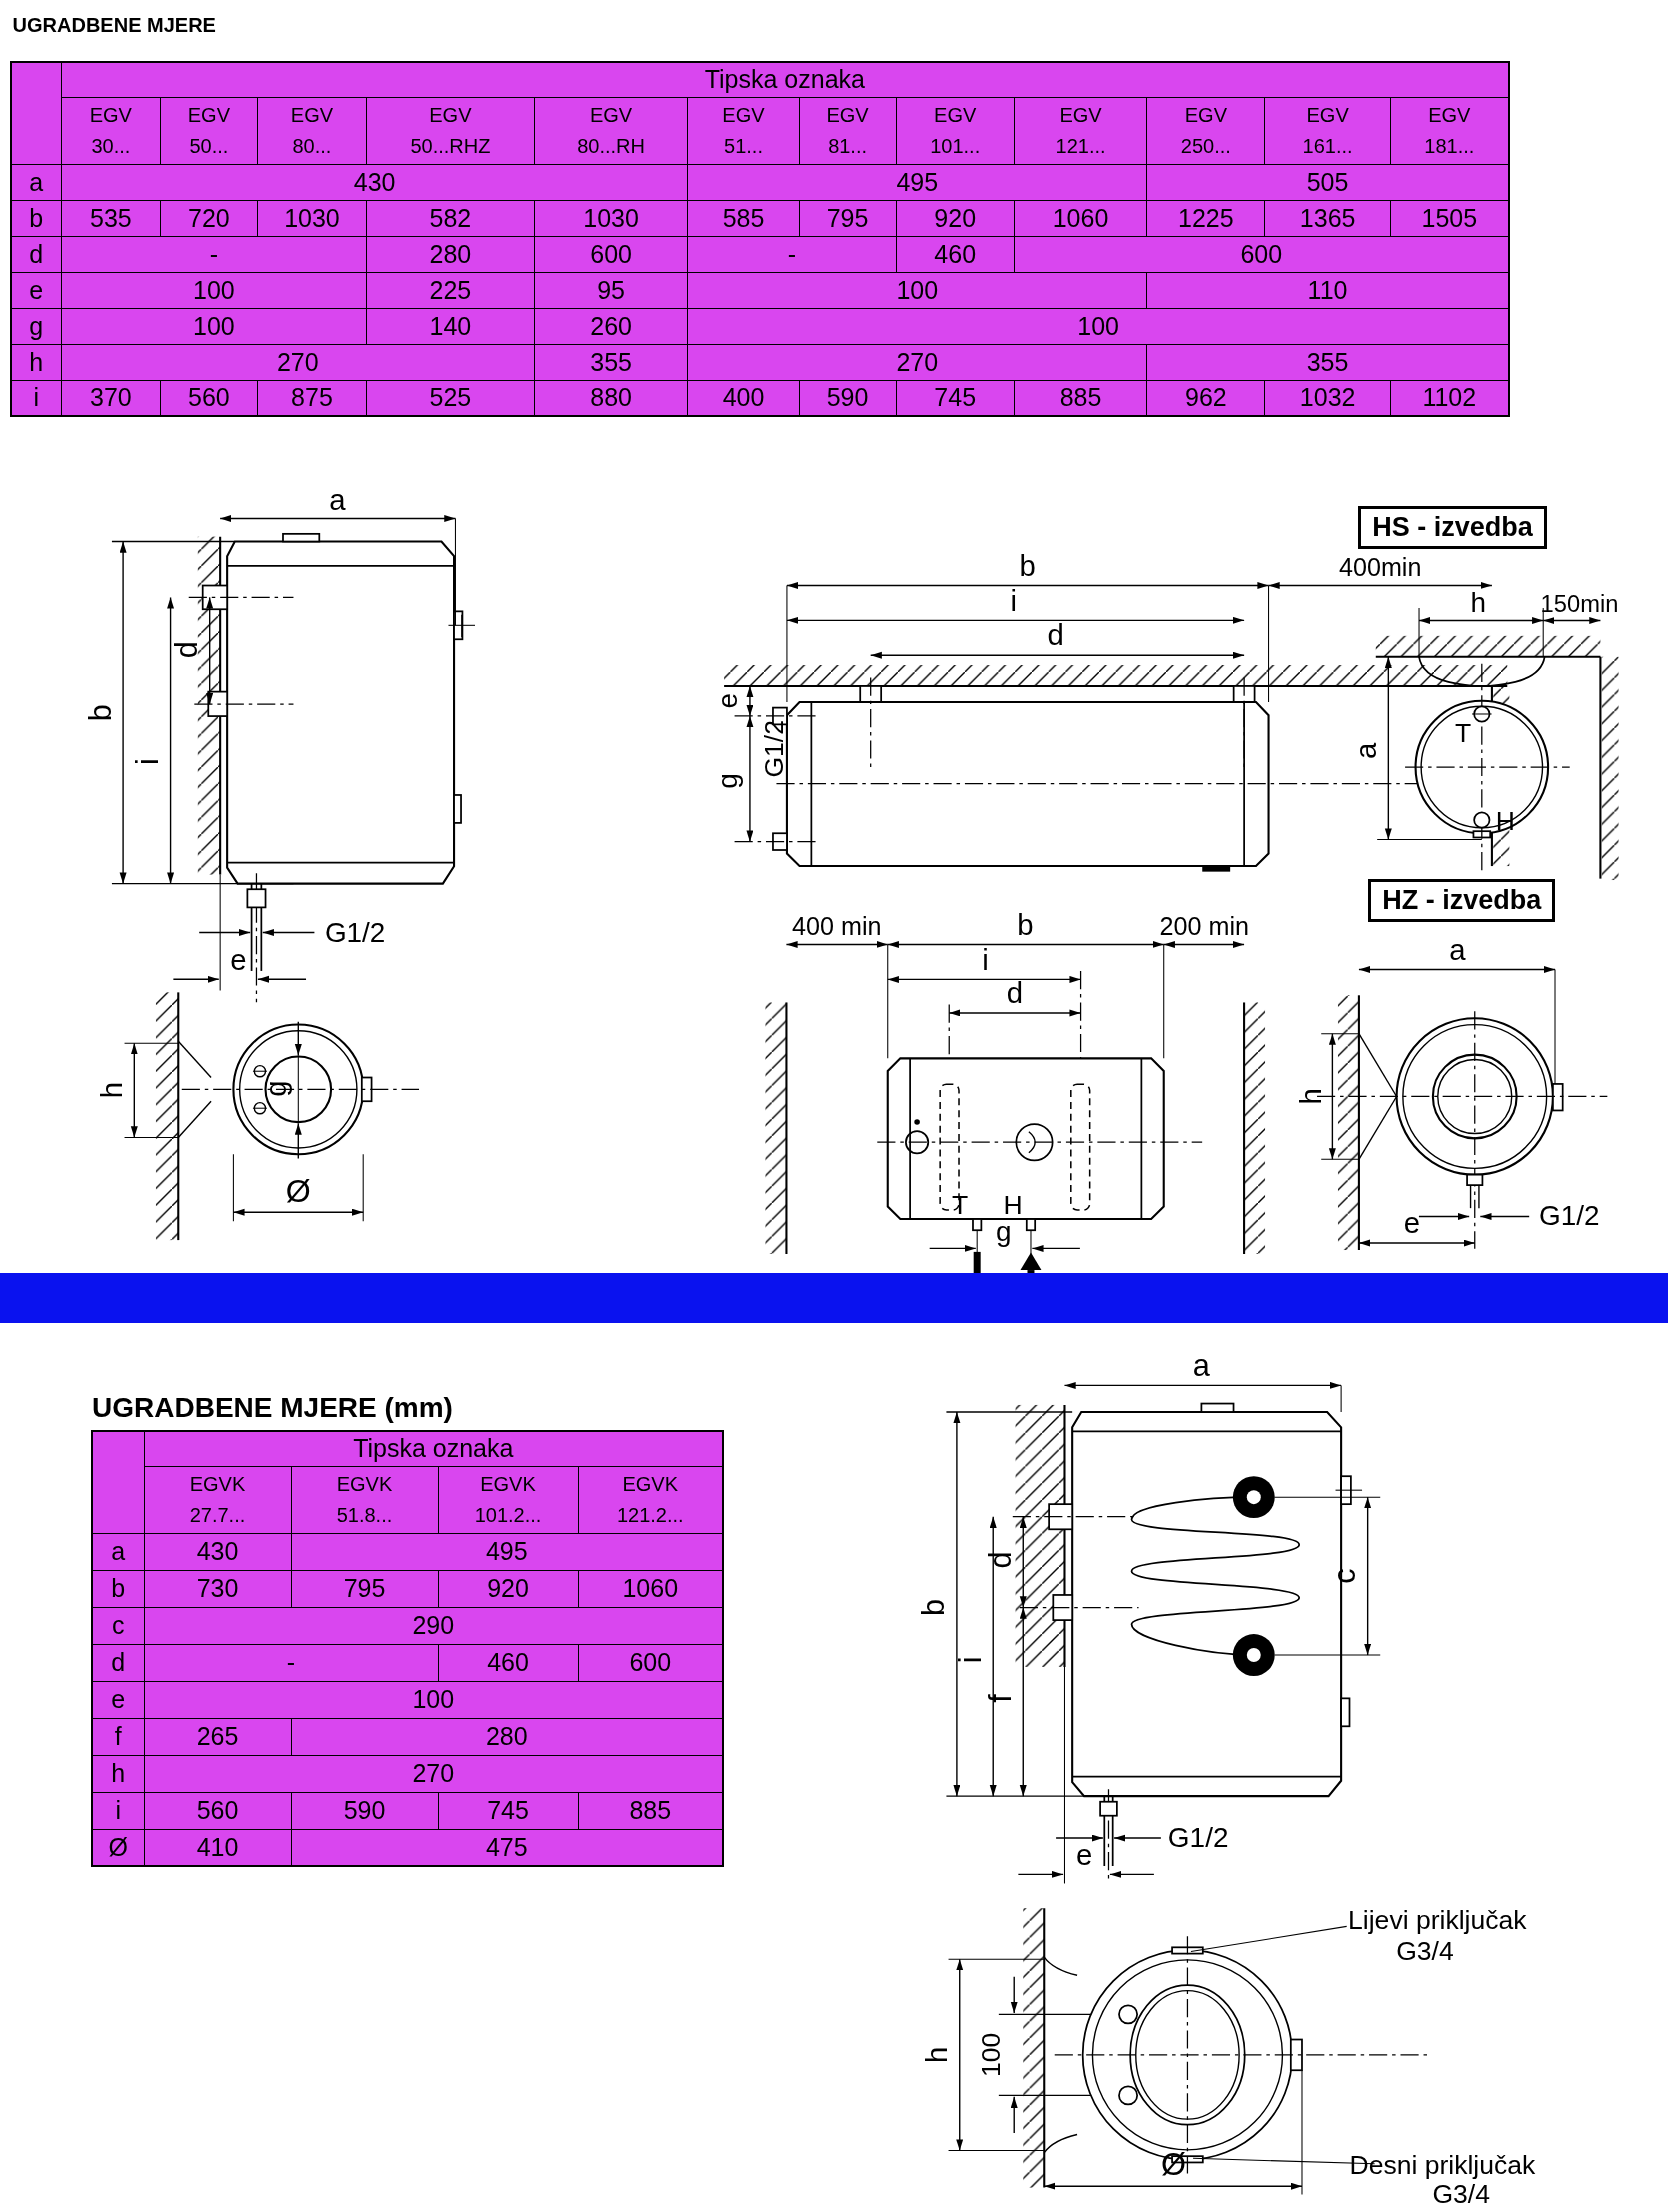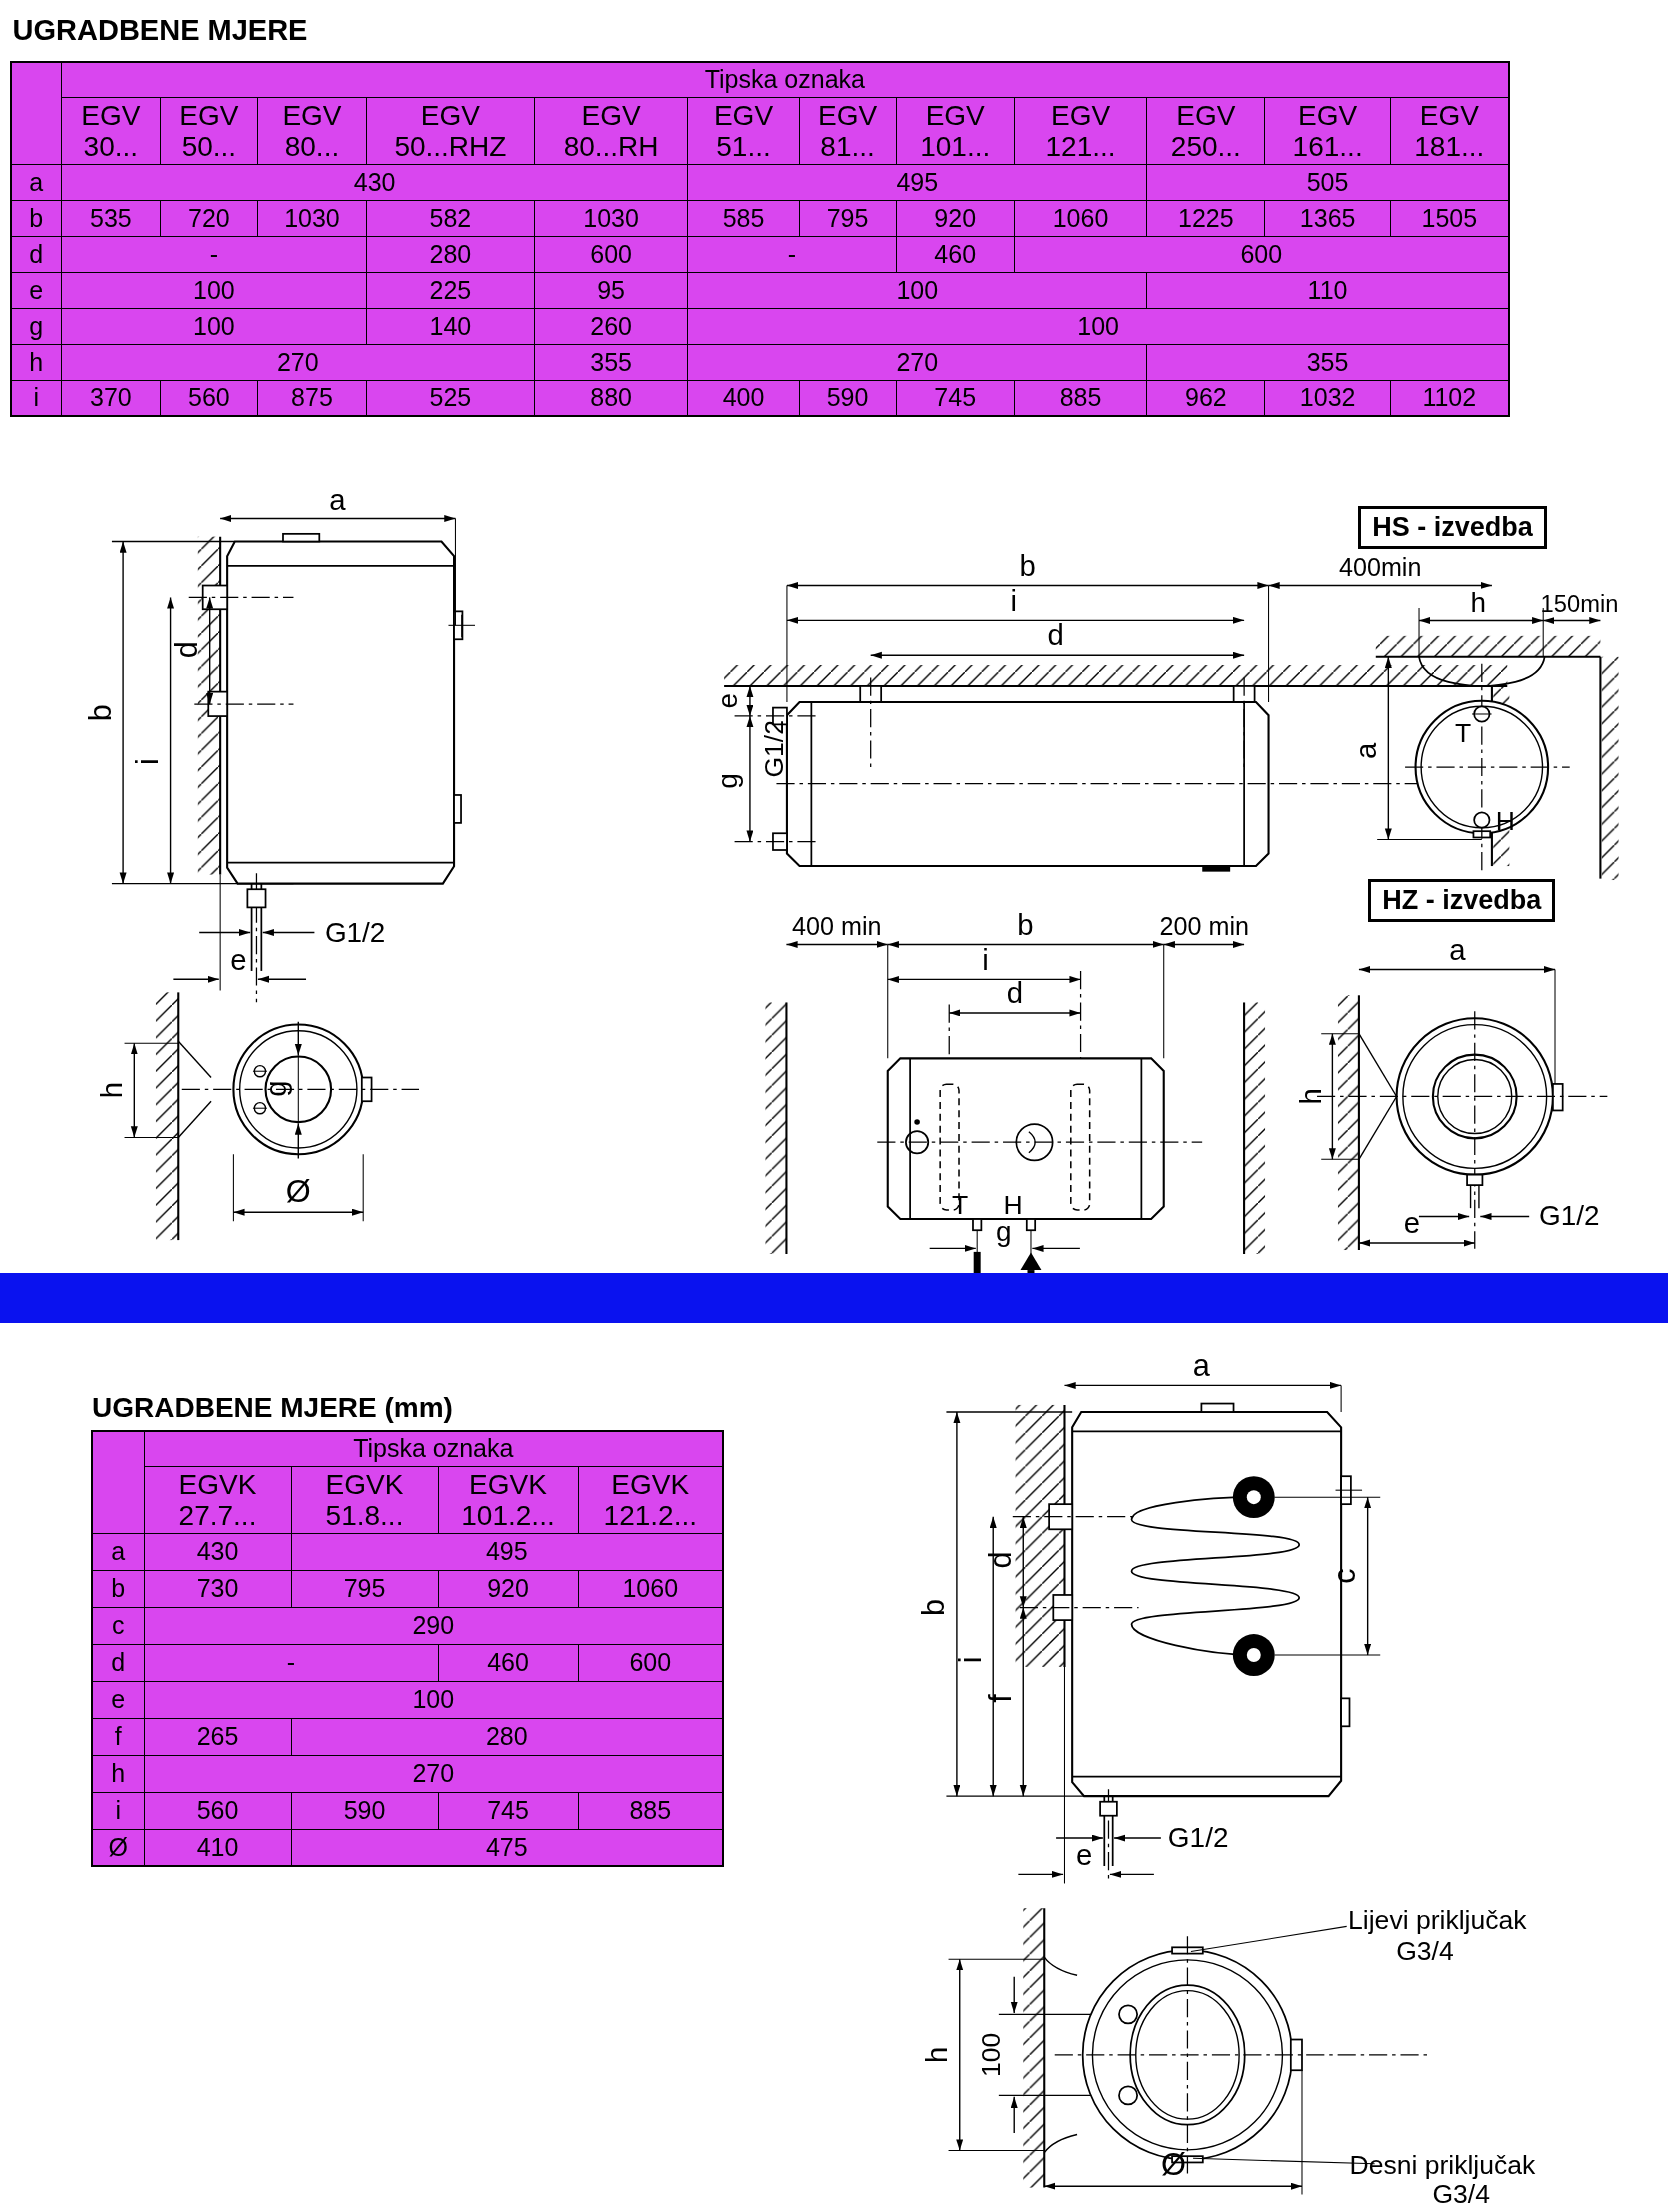--- a/index.html
+++ b/index.html
@@ -1,24 +1,24 @@
 <!DOCTYPE html>
 <html style="font-size:11.2px"><head>
 <meta charset="utf-8">
 <style>
   html,body{margin:0;padding:0;background:#fff}
   .page{position:relative;width:1669px;height:2205px;background:#fff;overflow:hidden;
         font-family:"Liberation Sans",sans-serif;color:#000}
-  .title{position:absolute;font-weight:bold;font-size:29px;letter-spacing:0px;white-space:nowrap}
+  .title{position:absolute;font-weight:bold;font-size:20px;letter-spacing:0px;white-space:nowrap}
   
   table.dtable{position:absolute;border-collapse:collapse;table-layout:fixed;background:#d946ef;border:2.8px solid #000}
   table.dtable td{border:1.4px solid #000;text-align:center;vertical-align:middle;padding:0;font-size:25px;overflow:hidden}
   td.lab{border-right:4.2px double #000}
   td.hb{border-bottom:4.2px double #000}
-  .hcell div{line-height:31px;font-size:28px}
+  .hcell div{line-height:31px;font-size:20px}
   tr.r1{height:35px} tr.r2{height:67px}
   table.t1 tr.dr{height:36px}
   table.t2 tr.dr{height:37px}
   
   svg.dw{position:absolute;overflow:visible}
   svg text{fill:#000;font-family:"Liberation Sans",sans-serif}
   .s2{stroke:#000;stroke-width:2;fill:none}
   .s25{stroke:#000;stroke-width:2.5;fill:none}
   .s3{stroke:#000;stroke-width:3;fill:none}
   .thin{stroke:#000;stroke-width:1.5;fill:none}

